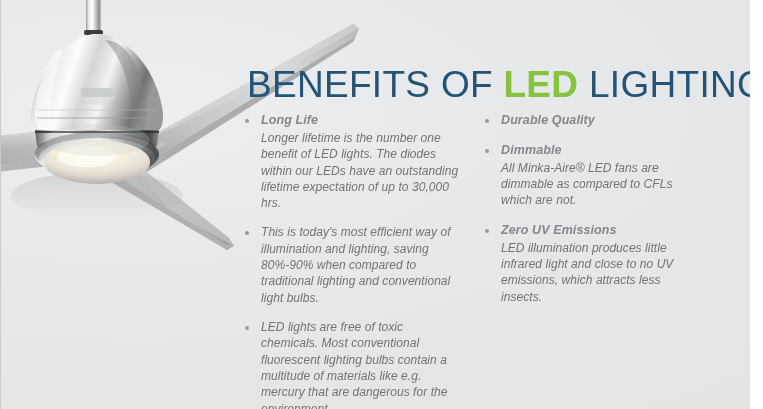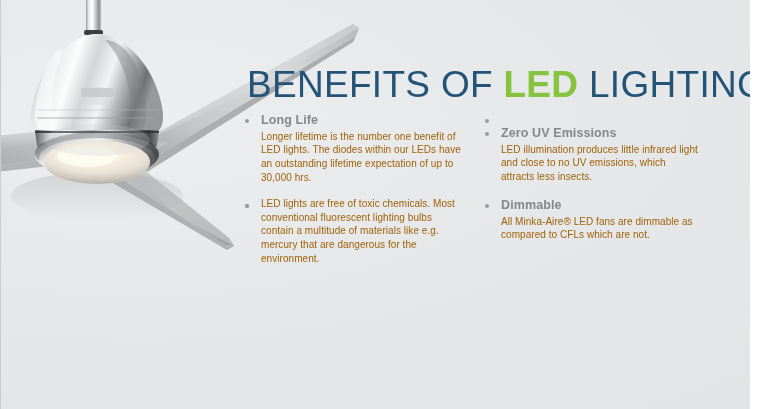--- a/index.html
+++ b/index.html
@@ -63,43 +63,44 @@
     width: 460px;
     display: flex;
     gap: 20px;
   }
   .col { width: 220px; }
 
   .bullet {
     position: relative;
     padding-left: 20px;
     margin-bottom: 13px;
+    font-style: italic;
   }
   .bullet:last-child { margin-bottom: 0; }
   .dot {
     position: absolute;
     left: 4px;
     top: 7px;
     width: 4px;
     height: 4px;
     border-radius: 50%;
     background: #9a9a9e;
   }
   .b-title {
     font-size: 12.5px;
     font-weight: 700;
     color: #86868b;
     line-height: 1.35;
     margin-bottom: 1px;
     letter-spacing: 0.1px;
   }
   .b-body {
-    font-size: 10px;
+    font-size: 12px;
     font-weight: 400;
-    color: #a16207;
+    color: #737373;
     line-height: 1.36;
     letter-spacing: 0.05px;
   }
 </style>
 </head>
 <body>
 
 <div class="page">
   <div class="bg-wash"></div>
 
@@ -250,43 +251,45 @@
     <div class="col">
 
       <div class="bullet">
         <span class="dot"></span>
         <div class="b-title">Long Life</div>
         <div class="b-body">Longer lifetime is the number one benefit of LED lights. The diodes within our LEDs have an outstanding lifetime expectation of up to 30,000 hrs.</div>
       </div>
 
       <div class="bullet">
         <span class="dot"></span>
+        <div class="b-body">This is today's most efficient way of illumination and lighting, saving 80%-90% when compared to traditional lighting and conventional light bulbs.</div>
       </div>
 
       <div class="bullet">
         <span class="dot"></span>
         <div class="b-body">LED lights are free of toxic chemicals. Most conventional fluorescent lighting bulbs contain a multitude of materials like e.g. mercury that are dangerous for the environment.</div>
       </div>
 
     </div>
 
     <div class="col">
 
       <div class="bullet">
         <span class="dot"></span>
+        <div class="b-title">Durable Quality</div>
+      </div>
+
+      <div class="bullet">
+        <span class="dot"></span>
+        <div class="b-title">Dimmable</div>
+        <div class="b-body">All Minka-Aire® LED fans are dimmable as compared to CFLs which are not.</div>
       </div>
 
       <div class="bullet">
         <span class="dot"></span>
         <div class="b-title">Zero UV Emissions</div>
         <div class="b-body">LED illumination produces little infrared light and close to no UV emissions, which attracts less insects.</div>
       </div>
 
-      <div class="bullet">
-        <span class="dot"></span>
-        <div class="b-title">Dimmable</div>
-        <div class="b-body">All Minka-Aire® LED fans are dimmable as compared to CFLs which are not.</div>
-      </div>
-
     </div>
   </div>
 
 </div>
 
 </body></html>

